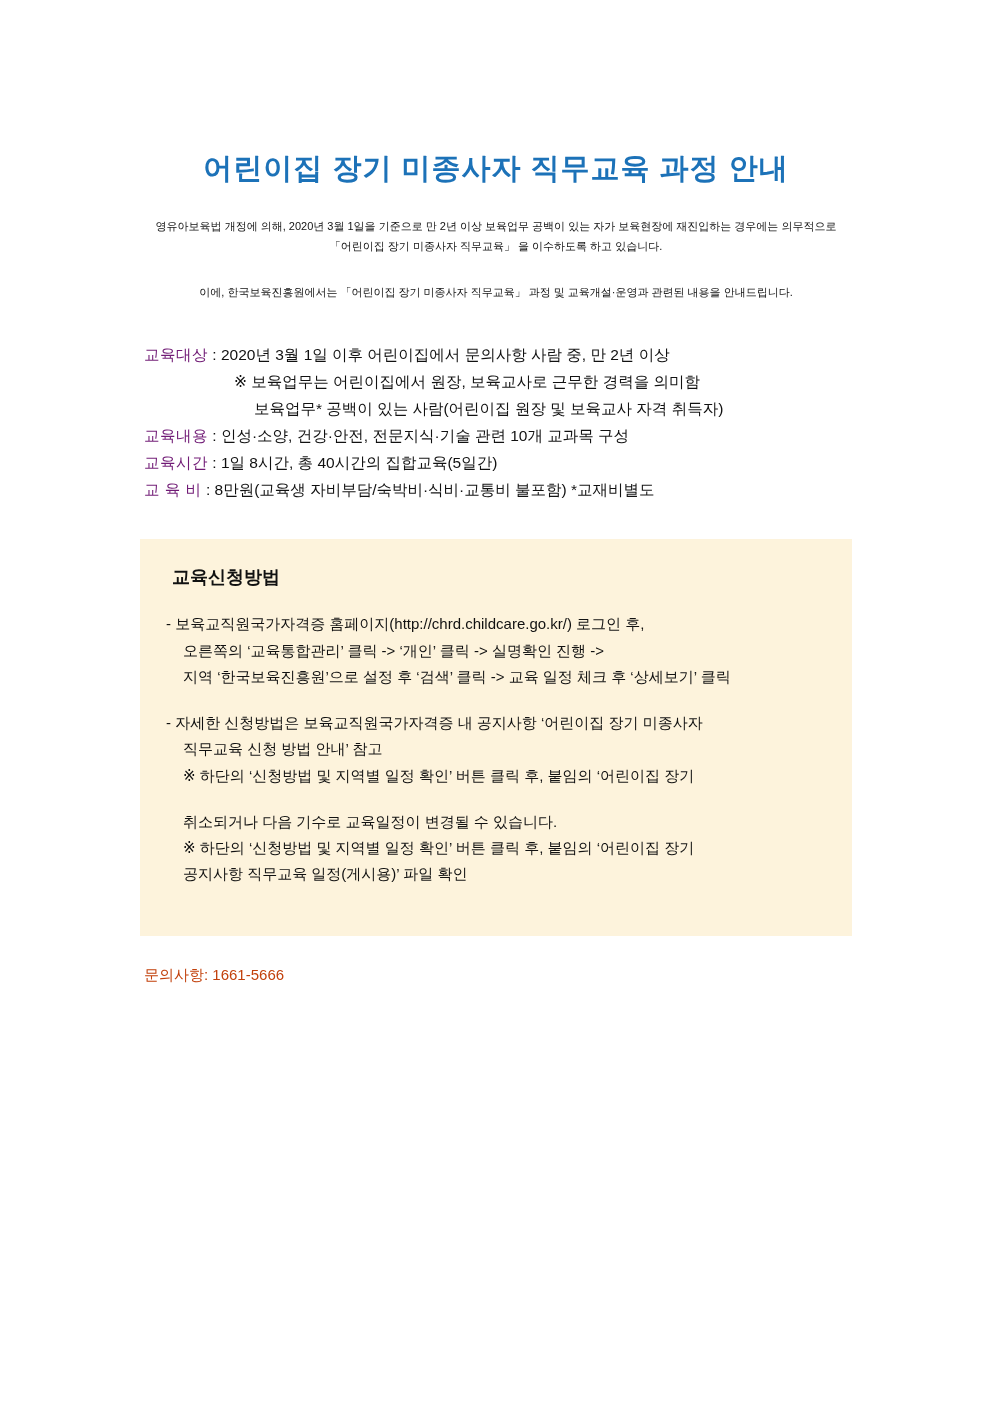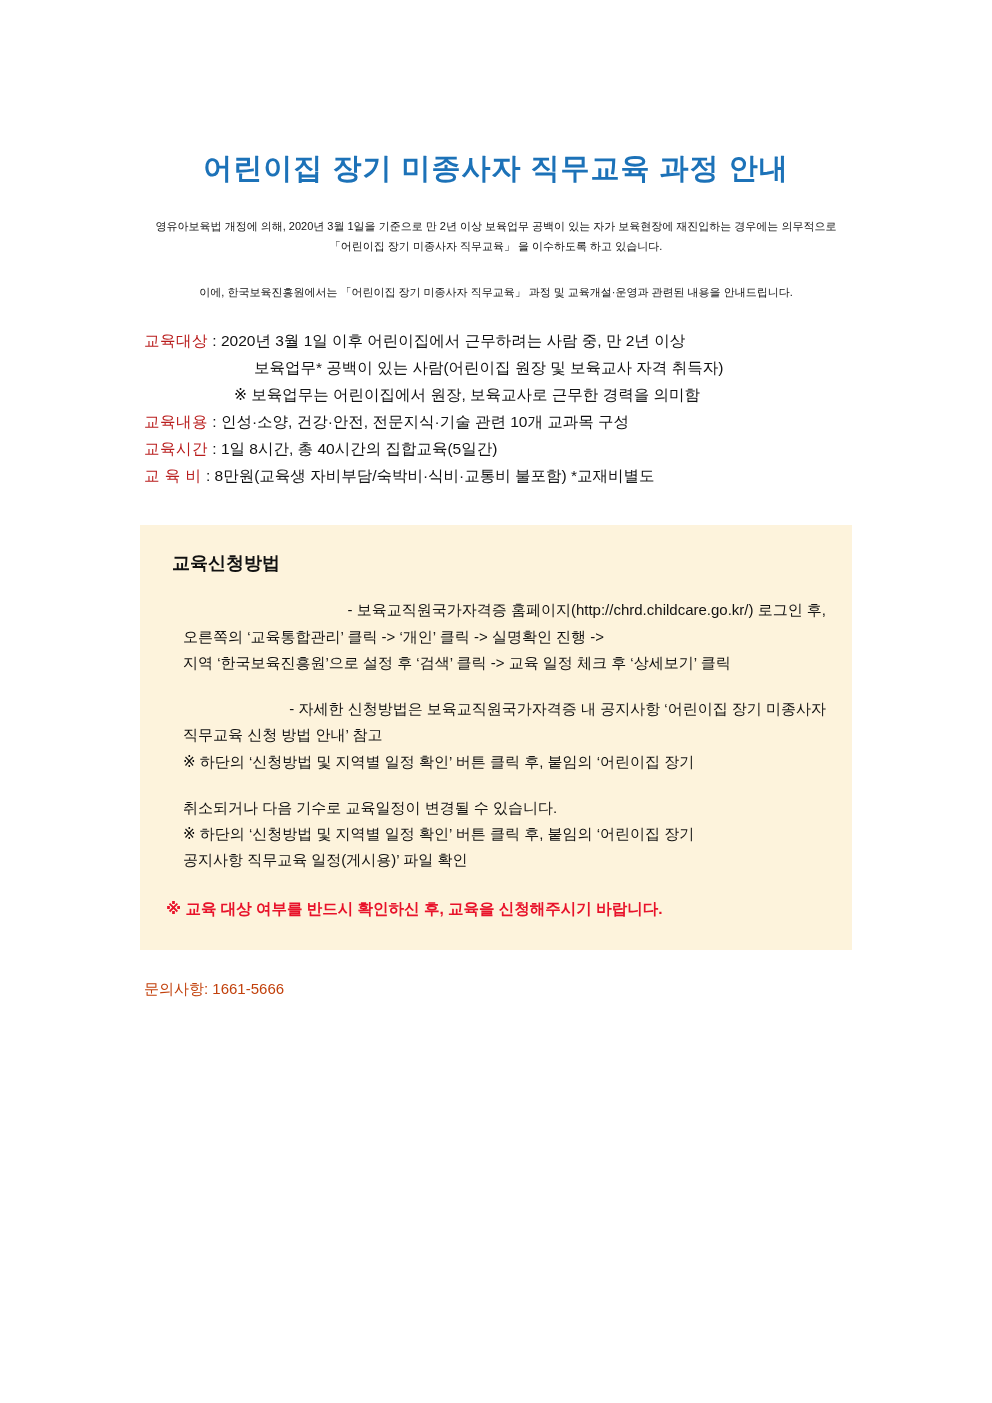--- a/index.html
+++ b/index.html
@@ -33,33 +33,33 @@
   }
   .intro-para {
     font-size: 11px;
     line-height: 1.85;
     text-align: center;
     color: #111;
     margin: 0 0 26px 0;
     padding: 0 4px;
   }
   .intro-para.second {
-    margin-bottom: 24px;
+    margin-bottom: 38px;
   }
   .info-block {
     margin: 0 0 0 4px;
   }
   .info-row {
     font-size: 15.5px;
     line-height: 1.75;
     color: #111;
     white-space: nowrap;
   }
   .info-label {
-    color: #b91c1c;
+    color: #701a75;
     font-weight: normal;
     letter-spacing: 0.5px;
   }
   .info-sub {
     font-size: 15.5px;
     line-height: 1.75;
     color: #111;
     padding-left: 110px;
     white-space: nowrap;
   }
@@ -84,21 +84,20 @@
     margin-bottom: 20px;
   }
   .apply-line {
     font-size: 15px;
     line-height: 1.75;
     color: #111;
     white-space: nowrap;
   }
   .apply-line.dash {
     text-indent: 0;
-    text-align: right;
   }
   .apply-line.cont {
     padding-left: 17px;
   }
   .warning-line {
     font-size: 15.5px;
     color: #e8122a;
     font-weight: bold;
     line-height: 1.7;
     margin-top: 22px;
@@ -117,24 +116,24 @@
 <div class="page">
 
   <h1 class="doc-title">어린이집 장기 미종사자 직무교육 과정 안내</h1>
 
   <p class="intro-para">영유아보육법 개정에 의해, 2020년 3월 1일을 기준으로 만 2년 이상 보육업무 공백이 있는 자가 보육현장에 재진입하는 경우에는 의무적으로 「어린이집 장기 미종사자 직무교육」 을 이수하도록 하고 있습니다.</p>
   <p class="intro-para second">이에, 한국보육진흥원에서는 「어린이집 장기 미종사자 직무교육」 과정 및 교육개설·운영과 관련된 내용을 안내드립니다.</p>
 
   <div class="info-block">
 
     <div class="info-row">
-      <span class="info-label">교육대상</span><span> : 2020년 3월 1일 이후 어린이집에서 근무하려는 사람 중, 만 2년 이상</span>
+      <span class="info-label">교육대상</span><span> : 2020년 3월 1일 이후 어린이집에서 문의사항 사람 중, 만 2년 이상</span>
     </div>
+    <div class="info-sub note">※ 보육업무는 어린이집에서 원장, 보육교사로 근무한 경력을 의미함</div>
     <div class="info-sub">보육업무* 공백이 있는 사람(어린이집 원장 및 보육교사 자격 취득자)</div>
-    <div class="info-sub note">※ 보육업무는 어린이집에서 원장, 보육교사로 근무한 경력을 의미함</div>
 
     <div class="info-row">
       <span class="info-label">교육내용</span><span> : 인성·소양, 건강·안전, 전문지식·기술 관련 10개 교과목 구성</span>
     </div>
 
     <div class="info-row">
       <span class="info-label">교육시간</span><span> : 1일 8시간, 총 40시간의 집합교육(5일간)</span>
     </div>
 
     <div class="info-row">
@@ -157,18 +156,17 @@
       <div class="apply-line cont">직무교육 신청 방법 안내’ 참고</div>
       <div class="apply-line cont">※ 하단의 ‘신청방법 및 지역별 일정 확인’ 버튼 클릭 후, 붙임의 ‘어린이집 장기</div>
     </div>
 
     <div class="apply-group">
       <div class="apply-line cont">취소되거나 다음 기수로 교육일정이 변경될 수 있습니다.</div>
       <div class="apply-line cont">※ 하단의 ‘신청방법 및 지역별 일정 확인’ 버튼 클릭 후, 붙임의 ‘어린이집 장기</div>
       <div class="apply-line cont">공지사항 직무교육 일정(게시용)’ 파일 확인</div>
     </div>
 
-    <div class="warning-line">※ 교육 대상 여부를 반드시 확인하신 후, 교육을 신청해주시기 바랍니다.</div>
   </div>
 
   <div class="contact">문의사항: 1661-5666</div>
 
 </div>
 
 </body></html>

